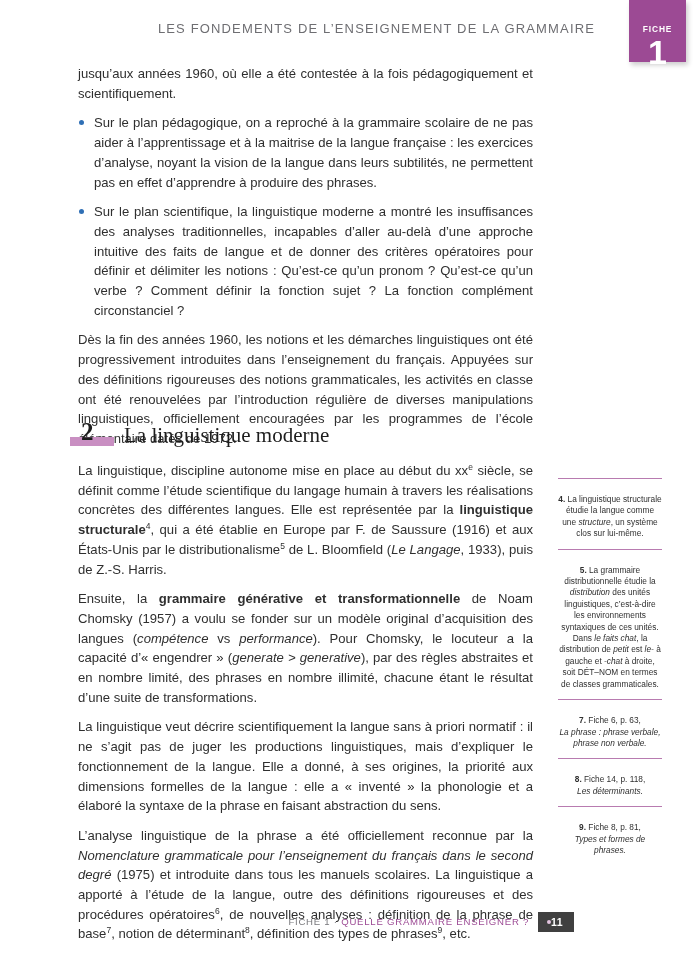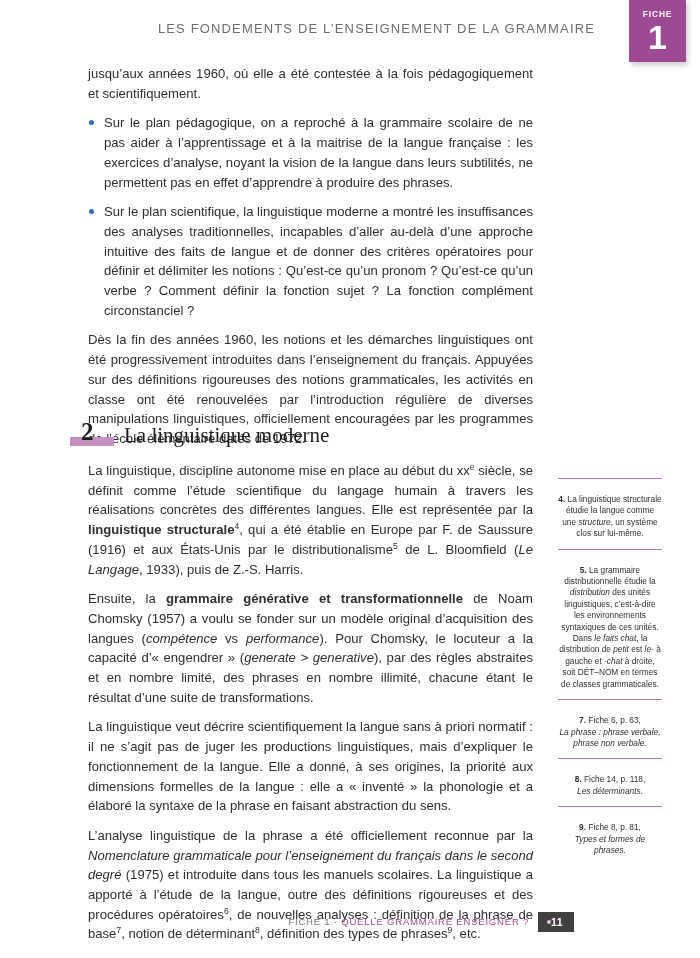--- a/index.html
+++ b/index.html
@@ -42,21 +42,21 @@
     right: 14px;
     top: 0;
     width: 57px;
     height: 62px;
     background: #9c4a94;
     box-shadow: 2px 3px 5px rgba(0,0,0,0.20);
     display: flex;
     flex-direction: column;
     align-items: center;
     justify-content: flex-start;
-    padding-top: 9px;
+    padding-top: 24px;
     box-sizing: border-box;
   }
   .fiche-tab-label {
     color: #ffffff;
     font-family: "Liberation Sans", sans-serif;
     font-weight: bold;
     font-size: 8.4px;
     letter-spacing: 0.9px;
   }
   .fiche-tab-number {
@@ -73,21 +73,21 @@
     position: absolute;
     left: 70px;
     top: 64px;
     width: 463px;
   }
   .para {
     font-family: "Liberation Sans", sans-serif;
     font-size: 13.1px;
     line-height: 19.7px;
     text-align: justify;
-    margin: 0 0 10px 18px;
+    margin: 0 0 10px 8px;
     color: #2f2f2f;
   }
   .para.last { margin-bottom: 0; }
   .para-bullet {
     position: relative;
     padding-left: 16px;
   }
   .bullet-dot {
     position: absolute;
     left: 1px;

